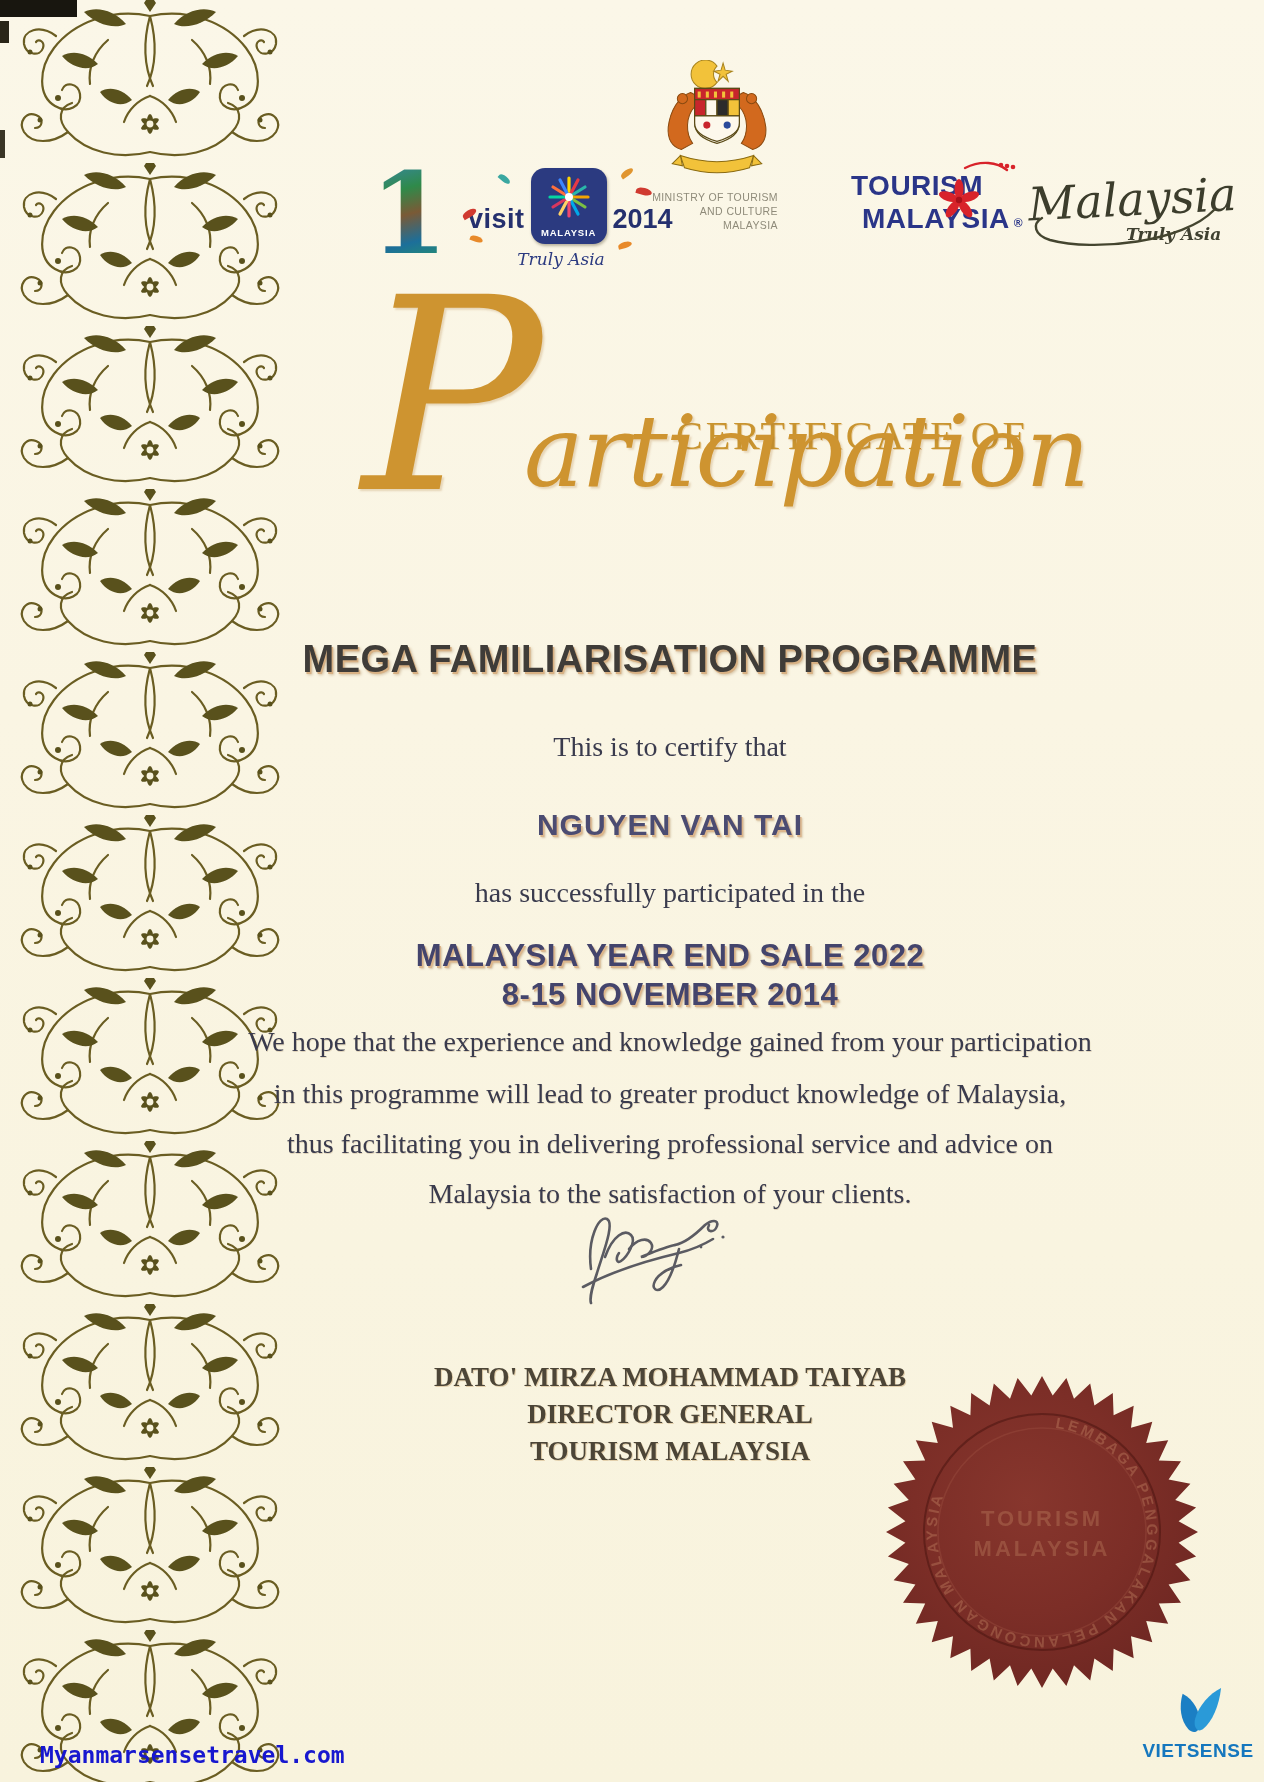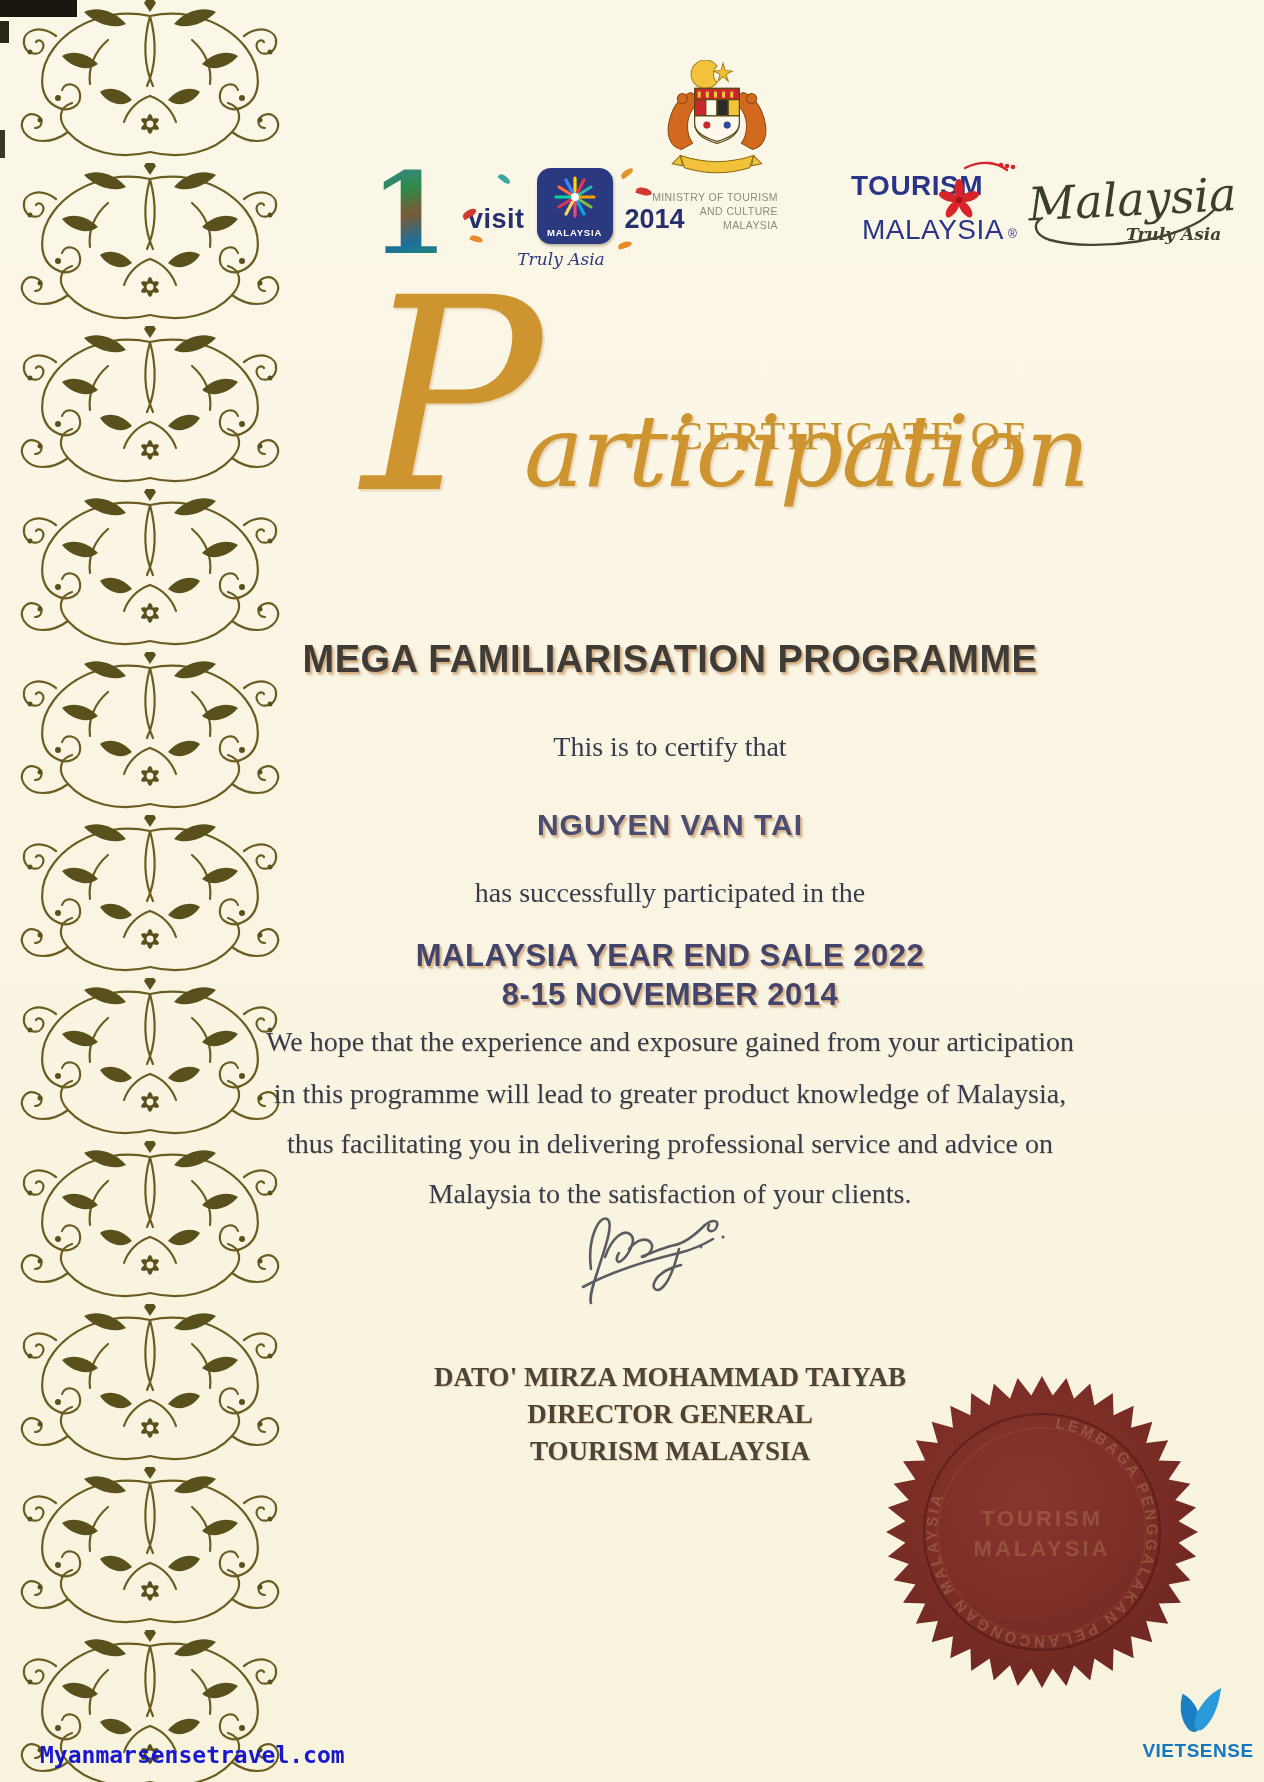--- a/index.html
+++ b/index.html
@@ -14,42 +14,42 @@
   .artifact.a3{left:0;top:130px;width:5px;height:28px;background:#3a3526;}
 
   
   .ornament{position:absolute;left:10px;top:0;}
 
   
   .one-logo{position:absolute;left:370px;top:158px;font:bold 112px "DejaVu Serif",serif;line-height:1;
     background:linear-gradient(165deg,#3a86b9 0%,#2f8a4a 30%,#7a5a36 50%,#1c6f9a 72%,#2aa05a 100%);
     -webkit-background-clip:text;background-clip:text;color:transparent;}
   .visit-logo{position:absolute;left:468px;top:168px;width:250px;height:110px;}
-  .visit-row{display:flex;align-items:center;gap:12px;}
+  .visit-row{display:flex;align-items:center;gap:6px;}
   .visit-word{font:bold 27px "Liberation Sans",sans-serif;color:#25306e;letter-spacing:.5px;padding-top:26px;}
   .visit-tile{position:relative;width:76px;height:76px;background:#2b3a80;border-radius:14px;
     display:flex;flex-direction:column;align-items:center;justify-content:flex-end;box-shadow:1px 2px 3px rgba(60,50,20,.35);}
   .visit-tile svg{position:absolute;top:4px;left:13px;}
   .visit-malaysia-word{font:bold 9.5px "Liberation Sans",sans-serif;color:#fff;letter-spacing:.8px;margin-bottom:6px;}
   .visit-year{font:bold 27px "Liberation Sans",sans-serif;color:#25306e;padding-top:26px;text-align:right;}
   .visit-tagline{font:italic 17px "DejaVu Serif",serif;color:#2b3a80;text-align:center;margin-top:5px;margin-left:38px;width:110px;}
   .leaf{position:absolute;border-radius:50% 50% 50% 0;}
   .leaf.l1{left:-6px;top:42px;width:15px;height:7px;background:#d03a30;transform:rotate(-30deg);}
   .leaf.l2{left:2px;top:68px;width:13px;height:6px;background:#e88a2a;transform:rotate(20deg);}
   .leaf.l3{left:30px;top:8px;width:13px;height:6px;background:#3aa7a0;transform:rotate(40deg);}
   .leaf.l4{left:152px;top:2px;width:14px;height:6px;background:#e0952f;transform:rotate(-35deg);}
   .leaf.l5{left:168px;top:20px;width:16px;height:7px;background:#d03a30;transform:rotate(15deg);}
   .leaf.l6{left:150px;top:74px;width:14px;height:6px;background:#e88a2a;transform:rotate(-15deg);}
 
   .crest{position:absolute;left:628px;top:60px;width:150px;text-align:right;}
   .ministry-text{font:10.5px "Liberation Sans",sans-serif;color:#8f8b7a;letter-spacing:.4px;line-height:14px;margin-top:4px;}
 
   .tm-logo{position:absolute;left:843px;top:170px;width:185px;height:84px;font-family:"Liberation Sans",sans-serif;}
   .tm-line1{font-weight:bold;font-size:28px;color:#2a3588;letter-spacing:.5px;margin-left:8px;}
-  .tm-line2{font-weight:normal;font-size:28px;color:#2a3588;letter-spacing:.5px;margin-left:19px;margin-top:12px;}
+  .tm-line2{font-weight:bold;font-size:28px;color:#2a3588;letter-spacing:.5px;margin-left:19px;margin-top:1px;}
   .tm-reg{font-size:12px;vertical-align:1px;margin-left:4px;}
   .tm-flower{position:absolute;left:92px;top:-12px;}
 
   .mta-logo{position:absolute;left:1028px;top:176px;width:215px;}
   .mta-script{font:italic 46px "DejaVu Serif",serif;color:#3c3d2c;transform:rotate(-3deg);line-height:1;}
   .mta-swoosh{position:absolute;left:-4px;top:30px;}
   .mta-tagline{font:italic bold 17px "DejaVu Serif",serif;color:#3f4030;margin-left:98px;margin-top:2px;}
 
   
   .cert-of{position:absolute;left:676px;top:412px;font:40px "Liberation Serif",serif;color:#c9942f;
@@ -252,21 +252,21 @@
   <div class="script-p">P</div>
   <div class="cert-of">CERTIFICATE OF</div>
   <div class="script-rest">articipation</div>
 
   <div class="cline programme">MEGA FAMILIARISATION PROGRAMME</div>
   <div class="cline certify">This is to certify that</div>
   <div class="cline participated">has successfully participated in the</div>
   <div class="cline recipient">NGUYEN VAN TAI</div>
   <div class="cline event1">MALAYSIA YEAR END SALE 2022</div>
   <div class="cline event2">8-15 NOVEMBER 2014</div>
-  <div class="cline bodyline b1">We hope that the experience and exposure gained from your articipation</div>
+  <div class="cline bodyline b1">We hope that the experience and knowledge gained from your participation</div>
   <div class="cline bodyline b2">in this programme will lead to greater product knowledge of Malaysia,</div>
   <div class="cline bodyline b3">thus facilitating you in delivering professional service and advice on</div>
   <div class="cline bodyline b4">Malaysia to the satisfaction of your clients.</div>
 
   <svg class="signature" width="190" height="108" viewBox="0 0 190 108">
     <g stroke="#4e4f58" stroke-width="2.6" fill="none" stroke-linecap="round" opacity=".92">
       <path d="M16 66 C 12 36 24 12 32 16 C 40 20 28 50 22 70 C 18 82 14 94 16 100"></path>
       <path d="M30 54 C 38 32 50 26 56 32 C 62 38 52 54 46 58 C 42 61 40 56 44 50"></path>
       <path d="M54 46 C 62 36 72 34 76 40 C 80 46 72 54 66 54 C 76 50 90 44 100 42"></path>
       <path d="M100 42 C 110 40 122 30 130 22 C 136 17 144 16 142 23 C 140 30 130 30 134 22"></path>

